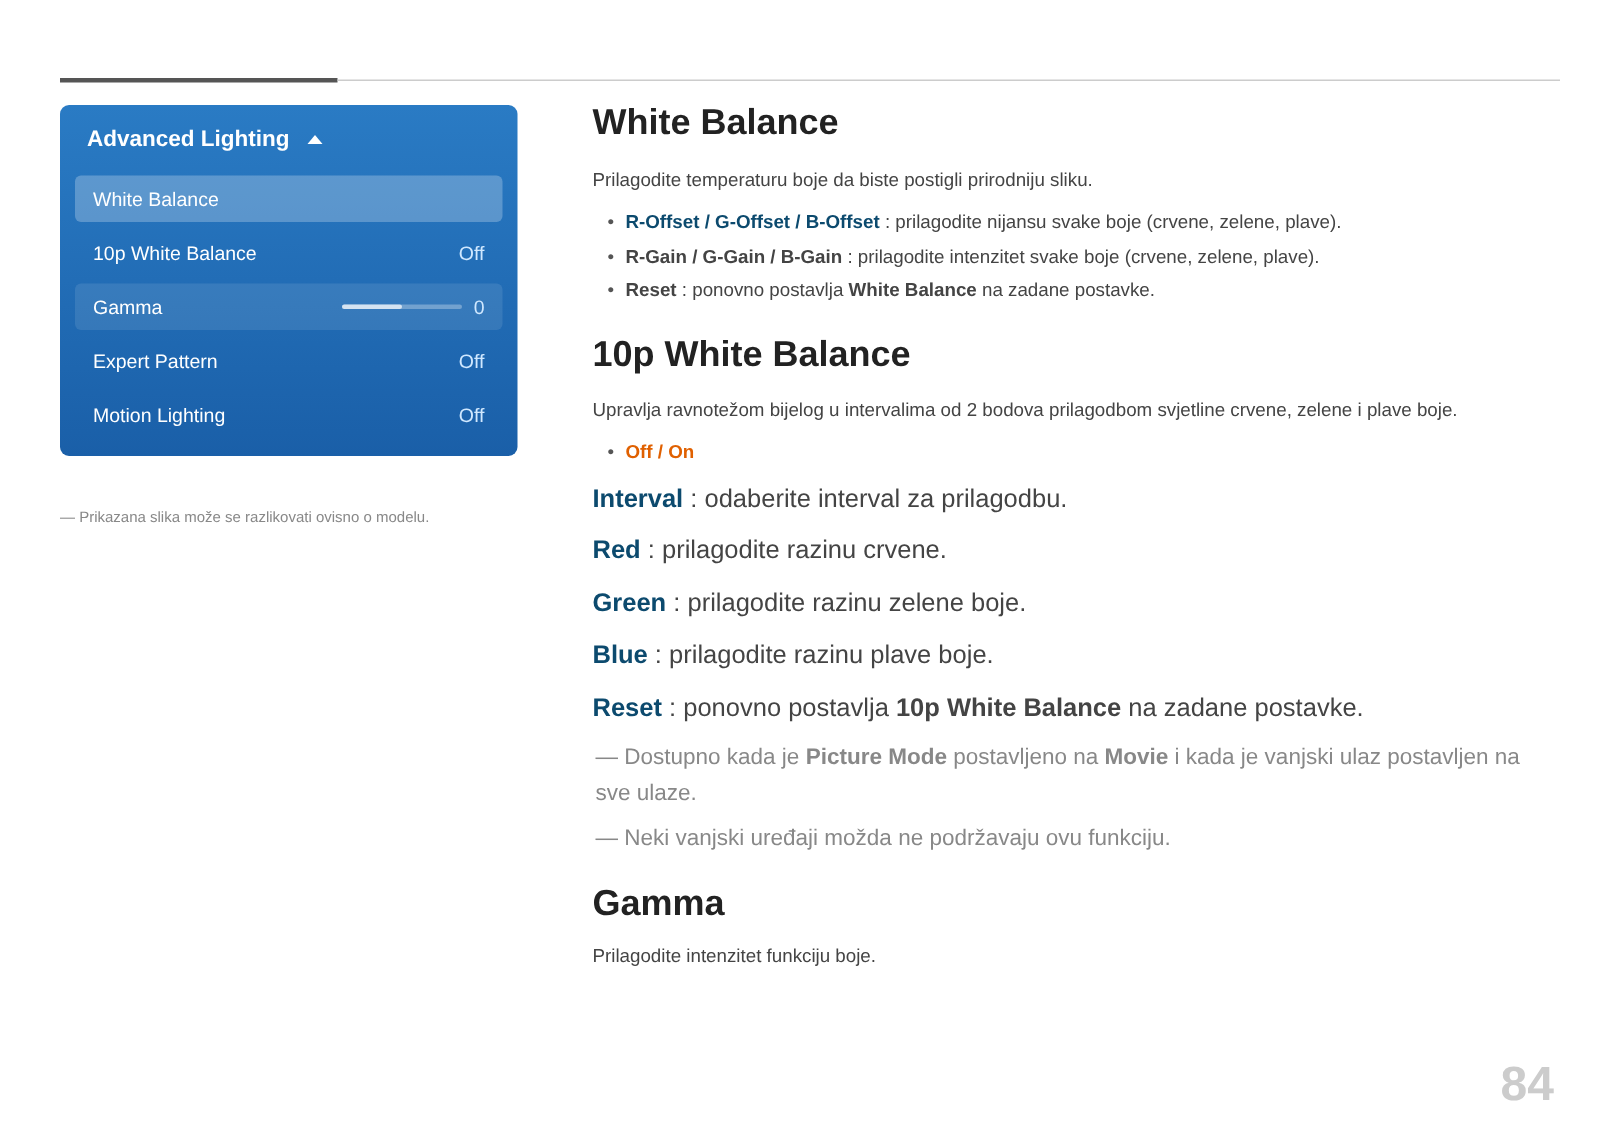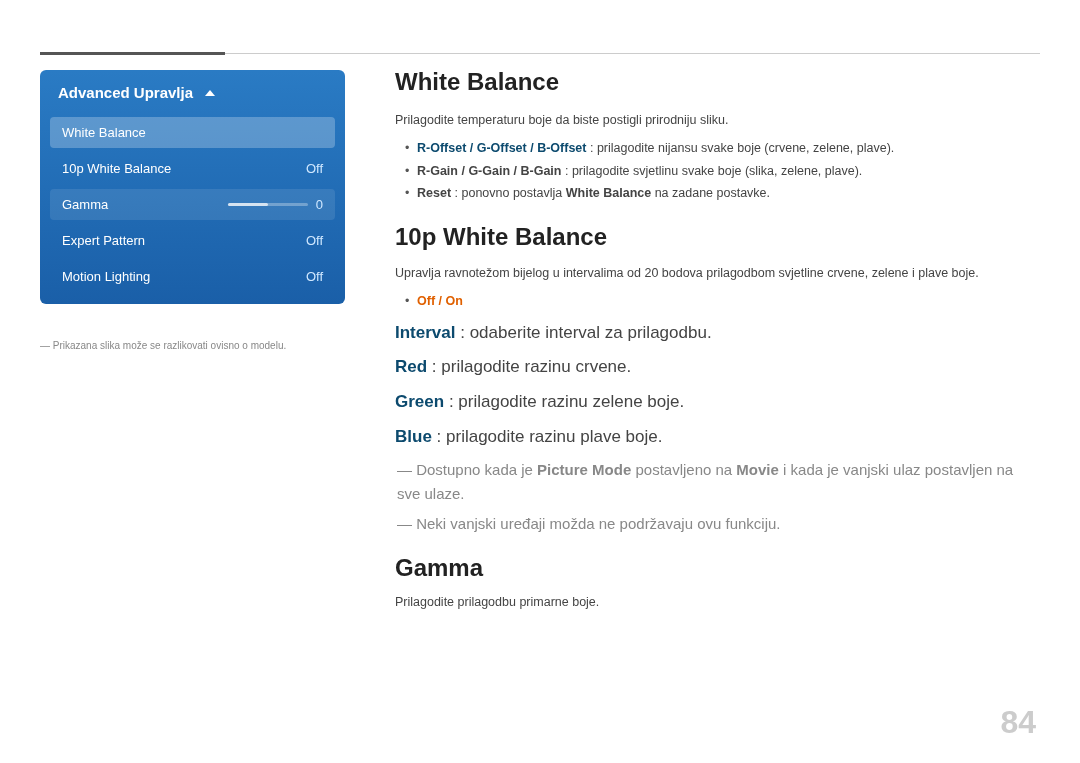--- a/index.html
+++ b/index.html
@@ -238,21 +238,21 @@
 <body>
 
 <div class="top-lines">
   <div class="top-line-dark"></div>
   <div class="top-line-light"></div>
 </div>
 
 <div class="left-panel">
   <div class="advanced-settings-box">
     <div class="advanced-settings-header">
-      <span>Advanced Upravlja</span>
+      <span>Advanced Lighting</span>
       <span class="arrow-up"></span>
     </div>
     <div class="menu-items">
 
       <div class="menu-item active">
         <span class="item-label">White Balance</span>
       </div>
 
       <div class="menu-item">
         <span class="item-label">10p White Balance</span>
@@ -290,32 +290,32 @@
   <h2 class="section-title">White Balance</h2>
   <div class="section-body">
     <p>Prilagodite temperaturu boje da biste postigli prirodniju sliku.</p>
     <ul class="bullet-list">
       <li>
         <span class="text-orange">R-Offset / G-Offset / B-Offset</span>
         <span>: prilagodite nijansu svake boje (crvene, zelene, plave).</span>
       </li>
       <li>
         <span class="text-bold">R-Gain / G-Gain / B-Gain</span>
-        <span>: prilagodite svjetlinu svake boje (slika, zelene, plave).</span>
+        <span>: prilagodite intenzitet svake boje (crvene, zelene, plave).</span>
       </li>
       <li>
         <span class="text-bold">Reset</span>
         <span>: ponovno postavlja <strong>White Balance</strong> na zadane postavke.</span>
       </li>
     </ul>
   </div>
 
   <h2 class="section-10p-title">10p White Balance</h2>
   <div class="section-body">
-    <p>Upravlja ravnotežom bijelog u intervalima od 20 bodova prilagodbom svjetline crvene, zelene i plave boje.</p>
+    <p>Upravlja ravnotežom bijelog u intervalima od 2 bodova prilagodbom svjetline crvene, zelene i plave boje.</p>
     <ul class="bullet-list">
       <li>
         <span class="off-on">Off / On</span>
       </li>
     </ul>
     <p class="detail-line">
       <span class="text-orange">Interval</span>
       <span>: odaberite interval za prilagodbu.</span>
     </p>
     <p class="detail-line">
@@ -323,24 +323,28 @@
       <span>: prilagodite razinu crvene.</span>
     </p>
     <p class="detail-line">
       <span class="text-orange">Green</span>
       <span>: prilagodite razinu zelene boje.</span>
     </p>
     <p class="detail-line">
       <span class="text-orange">Blue</span>
       <span>: prilagodite razinu plave boje.</span>
     </p>
+    <p class="detail-line">
+      <span class="text-orange">Reset</span>
+      <span>: ponovno postavlja <strong>10p White Balance</strong> na zadane postavke.</span>
+    </p>
     <p class="note-line">Dostupno kada je <strong>Picture Mode</strong> postavljeno na <strong>Movie</strong> i kada je vanjski ulaz postavljen na sve ulaze.</p>
     <p class="note-line">Neki vanjski uređaji možda ne podržavaju ovu funkciju.</p>
   </div>
 
   <h2 class="section-gamma-title">Gamma</h2>
   <div class="section-body">
-    <p>Prilagodite prilagodbu primarne boje.</p>
+    <p>Prilagodite intenzitet funkciju boje.</p>
   </div>
 
 </div>
 
 <div class="page-number">84</div>
 
 </body></html>

